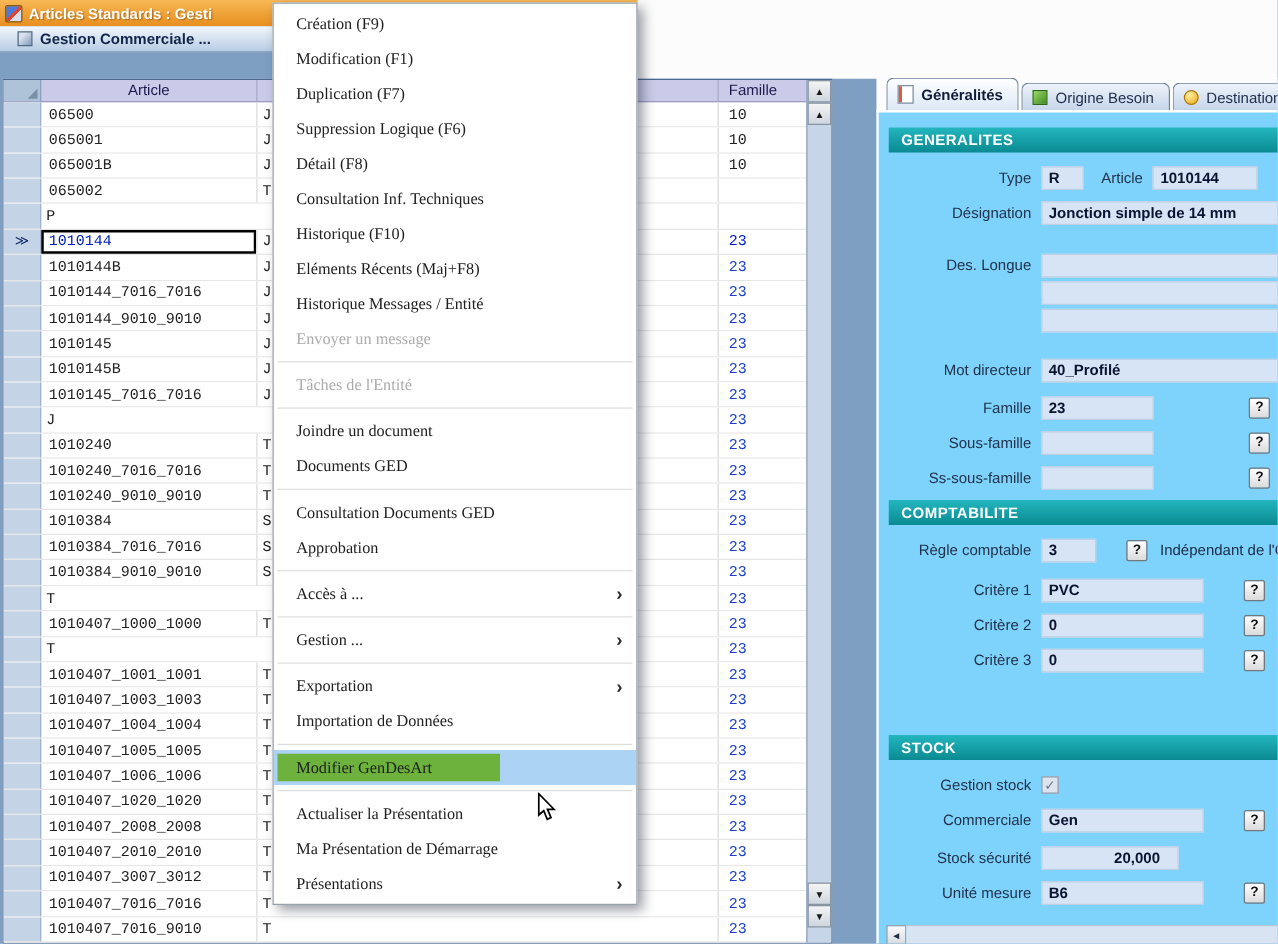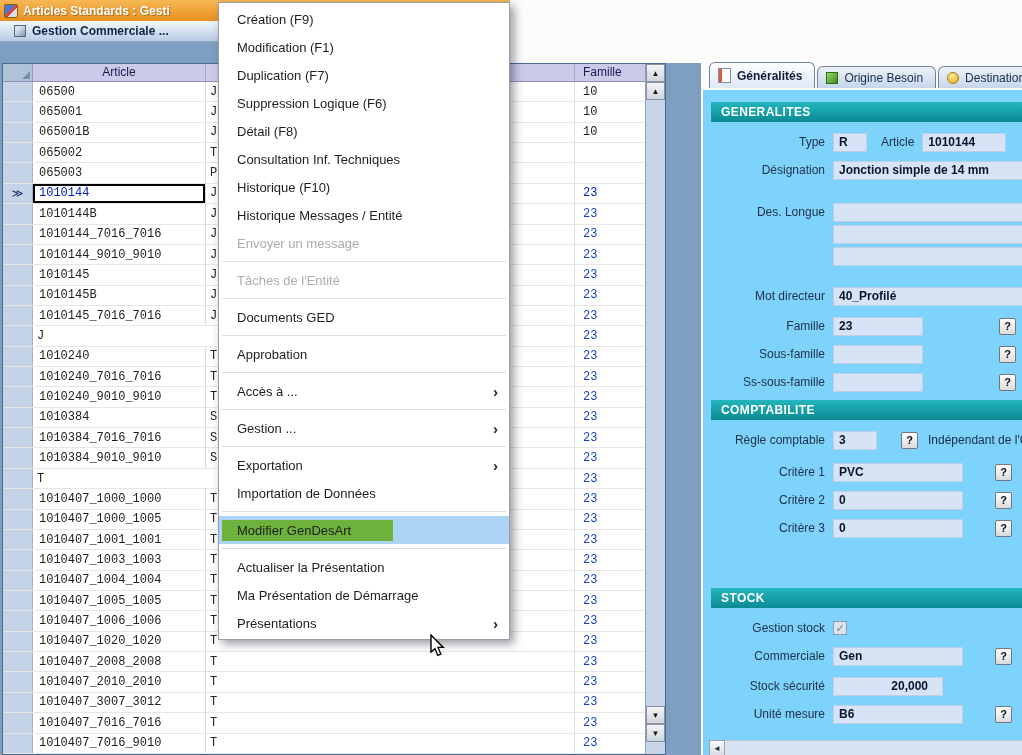--- a/index.html
+++ b/index.html
@@ -41,26 +41,26 @@
   .grid-scroll { width:20px; background:#C6D6E8; border-left:1px solid #8AA0BC; display:flex; flex-direction:column; }
   .sbtn { height:18px; flex:none; background:linear-gradient(#F4F4F4,#CFD6DE); border:1px solid #8894A2;
     font-size:8px; color:#1A1A1A; display:flex; align-items:center; justify-content:center; }
   .strack { flex:1; }
   .strack2 { height:12px; flex:none; }
 
   
   .menu { position:absolute; left:218px; top:2px; width:292px; background:#FFFFFF;
     border:1px solid #98A0AA; box-shadow:4px 4px 9px rgba(30,35,55,.45); padding:2px 0; z-index:10; }
   .menu-item { height:28px; display:flex; align-items:center; padding:0 24px 0 18px; font-size:13px; color:#1E1E1E; position:relative; }
-  .menu-item .mi-label { white-space:nowrap; }
+  .menu-item .mi-label { white-space:nowrap;font-family:Liberation Serif, serif; }
   .menu-item.disabled { color:#ACACAC; }
   .menu-item.sep { height:9px; padding:0 3px; }
   .menu-item.sep::after { content:""; flex:1; height:1px; background:#DEDEDE; }
   .menu-item.hilite { background:#ACD2F4; padding-left:3px; }
-  .menu-item.hilite .mi-label { background:#6CB23C; padding:3px 42px 3px 15px; }
+  .menu-item.hilite .mi-label { background:#6CB23C; padding:3px 54px 3px 15px; }
   .mi-arrow { position:absolute; right:11px; font-size:15px; font-weight:bold; color:#2A2A2A; line-height:1; }
 
   
   .panel { position:absolute; left:701px; top:62px; width:346px; height:693px; overflow:hidden; }
   .tabs-row { position:absolute; left:0; top:0; width:346px; height:26px; background:#FCFCFC; }
   .tabs { position:absolute; left:8px; top:0; height:26px; display:flex; gap:2px; width:420px; }
   .tab { display:flex; align-items:center; gap:6px; padding:0 12px 0 8px; border:1px solid #70829E; border-bottom:none;
     border-radius:6px 6px 0 0; background:linear-gradient(#EDF3FA,#C6D6EA); font-size:12px; color:#20304E; height:22px; margin-top:4px; white-space:nowrap; }
   .tab.active { background:linear-gradient(#FFFFFF,#DCE8F6); font-weight:bold; height:26px; margin-top:0; color:#101C3A; }
   .tabico { flex:none; }
@@ -172,23 +172,20 @@
             </div>
             <div class="rc-famille">
               <span></span>
             </div>
           </div>
 
           <div class="grid-row">
             <div class="rc-sel">
               <span></span>
             </div>
-            <div class="rc-article">
-              <span>065003</span>
-            </div>
             <div class="rc-desig">
               <span>P</span>
             </div>
             <div class="rc-famille">
               <span></span>
             </div>
           </div>
 
           <div class="grid-row selected">
             <div class="rc-sel">
@@ -420,23 +417,20 @@
               <span>T</span>
             </div>
             <div class="rc-famille blue">
               <span>23</span>
             </div>
           </div>
 
           <div class="grid-row">
             <div class="rc-sel">
               <span></span>
-            </div>
-            <div class="rc-article">
-              <span>1010407_1000_1005</span>
             </div>
             <div class="rc-desig">
               <span>T</span>
             </div>
             <div class="rc-famille blue">
               <span>23</span>
             </div>
           </div>
 
           <div class="grid-row">
@@ -784,20 +778,24 @@
       <div class="menu-item">
         <span class="mi-label">Consultation Inf. Techniques</span>
         <span class="mi-arrow"></span>
       </div>
 
       <div class="menu-item">
         <span class="mi-label">Historique (F10)</span>
         <span class="mi-arrow"></span>
       </div>
 
+      <div class="menu-item">
+        <span class="mi-label">Eléments Récents (Maj+F8)</span>
+        <span class="mi-arrow"></span>
+      </div>
 
       <div class="menu-item">
         <span class="mi-label">Historique Messages / Entité</span>
         <span class="mi-arrow"></span>
       </div>
 
       <div class="menu-item disabled">
         <span class="mi-label">Envoyer un message</span>
         <span class="mi-arrow"></span>
       </div>
@@ -811,31 +809,39 @@
       <div class="menu-item disabled">
         <span class="mi-label">Tâches de l'Entité</span>
         <span class="mi-arrow"></span>
       </div>
 
       <div class="menu-item sep">
         
         
       </div>
 
+      <div class="menu-item">
+        <span class="mi-label">Joindre un document</span>
+        <span class="mi-arrow"></span>
+      </div>
 
       <div class="menu-item">
         <span class="mi-label">Documents GED</span>
         <span class="mi-arrow"></span>
       </div>
 
       <div class="menu-item sep">
         
         
       </div>
 
+      <div class="menu-item">
+        <span class="mi-label">Consultation Documents GED</span>
+        <span class="mi-arrow"></span>
+      </div>
 
       <div class="menu-item">
         <span class="mi-label">Approbation</span>
         <span class="mi-arrow"></span>
       </div>
 
       <div class="menu-item sep">
         
         
       </div>

